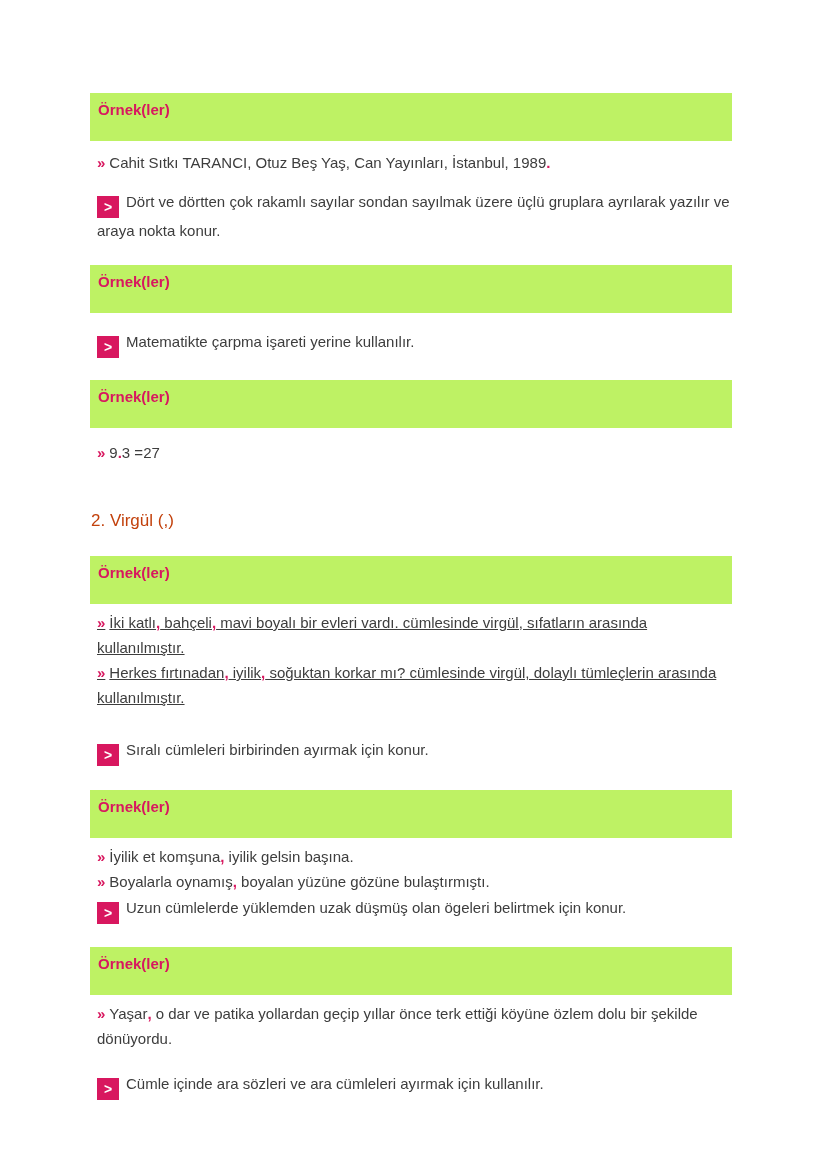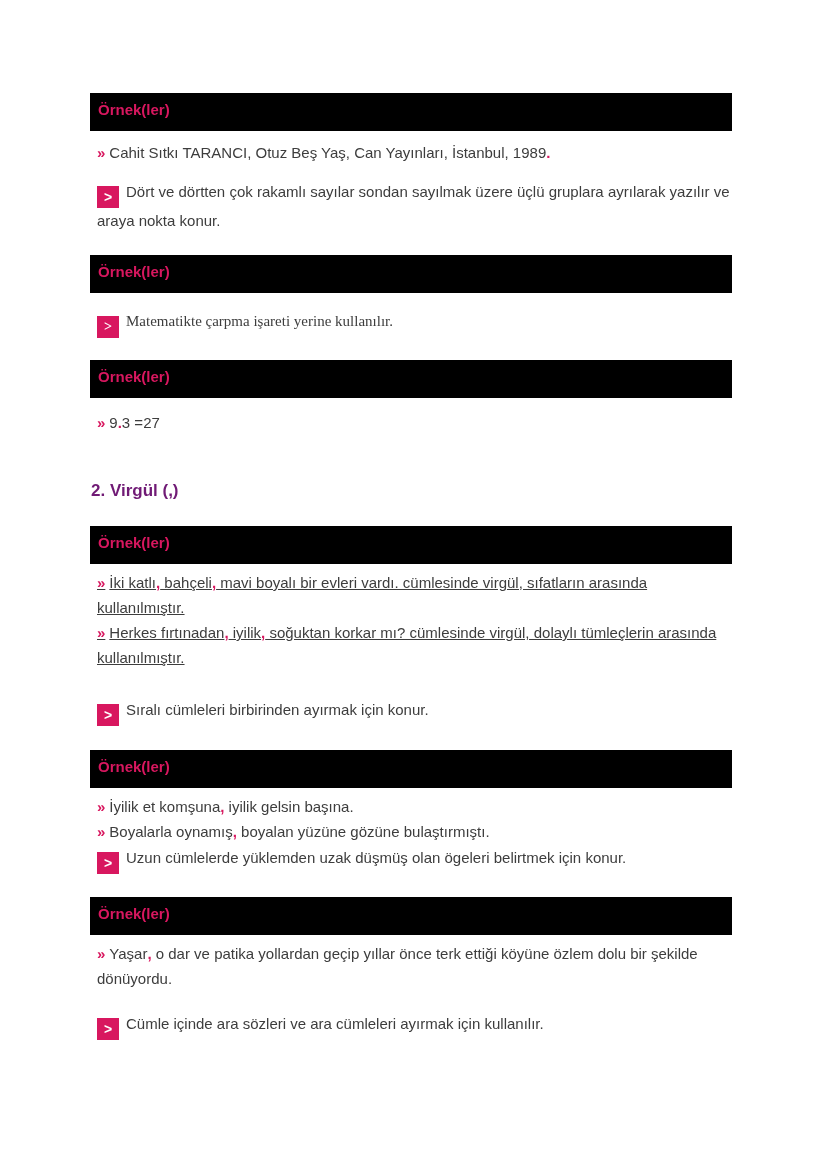--- a/index.html
+++ b/index.html
@@ -10,31 +10,31 @@
     color:#3d3d3d;
     position:relative;
     overflow:hidden;
   }
   .content {
     position:absolute;
     left:90px; top:93px;
     width:642px;
   }
   .ornek-bar {
-    background:#000000;
-    height:38px;
+    background:#bef264;
+    height:48px;
     padding:8px 10px 0 8px;
     font-size:15px;
     font-weight:bold;
     color:#d8175f;
   }
   .section-heading {
     font-size:17px;
-    font-weight:bold;
-    color:#701a75;
+    font-weight:normal;
+    color:#c2410c;
     line-height:24px;
     padding-left:1px;
   }
   .example {
     font-size:15px;
     line-height:25px;
     padding-left:7px;
   }
   .example p { margin:0; }
   .bullet {
@@ -67,21 +67,21 @@
 </head>
 <body>
 
 <div class="content">
     <div class="ornek-bar" style="margin-top: 0px;"><span>Örnek(ler)</span></div>
     <div class="example" style="margin-top: 9px;">
       <p><span class="bullet">»</span><span>Cahit Sıtkı TARANCI, Otuz Beş Yaş, Can Yayınları, İstanbul, 1989</span><span class="hl">.</span></p>
     </div>
     <div class="tip" style="margin-top: 14px;"><span class="tip-icon">&gt;</span><span>Dört ve dörtten çok rakamlı sayılar sondan sayılmak üzere üçlü gruplara ayrılarak yazılır ve araya nokta konur.</span></div>
     <div class="ornek-bar" style="margin-top: 22px;"><span>Örnek(ler)</span></div>
-    <div class="tip" style="margin-top: 16px; font-family: Liberation Serif, serif;"><span class="tip-icon">&gt;</span><span>Matematikte çarpma işareti yerine kullanılır.</span></div>
+    <div class="tip" style="margin-top: 16px;"><span class="tip-icon">&gt;</span><span>Matematikte çarpma işareti yerine kullanılır.</span></div>
     <div class="ornek-bar" style="margin-top: 22px;"><span>Örnek(ler)</span></div>
     <div class="example" style="margin-top: 12px;">
       <p><span class="bullet">»</span><span>9</span><span class="hl">.</span><span>3 =27</span></p>
     </div>
     <div class="section-heading" style="margin-top: 44px;">2. Virgül (,)</div>
     <div class="ornek-bar" style="margin-top: 23px;"><span>Örnek(ler)</span></div>
     <div class="example" style="margin-top: 6px; text-decoration: underline;">
       <p><span class="bullet">»</span><span>İki katlı</span><span class="hl">,</span><span> bahçeli</span><span class="hl">,</span><span> mavi boyalı bir evleri vardı. cümlesinde virgül, sıfatların arasında kullanılmıştır.</span></p>
       <p><span class="bullet">»</span><span>Herkes fırtınadan</span><span class="hl">,</span><span> iyilik</span><span class="hl">,</span><span> soğuktan korkar mı? cümlesinde virgül, dolaylı tümleçlerin arasında kullanılmıştır.</span></p>
     </div>

